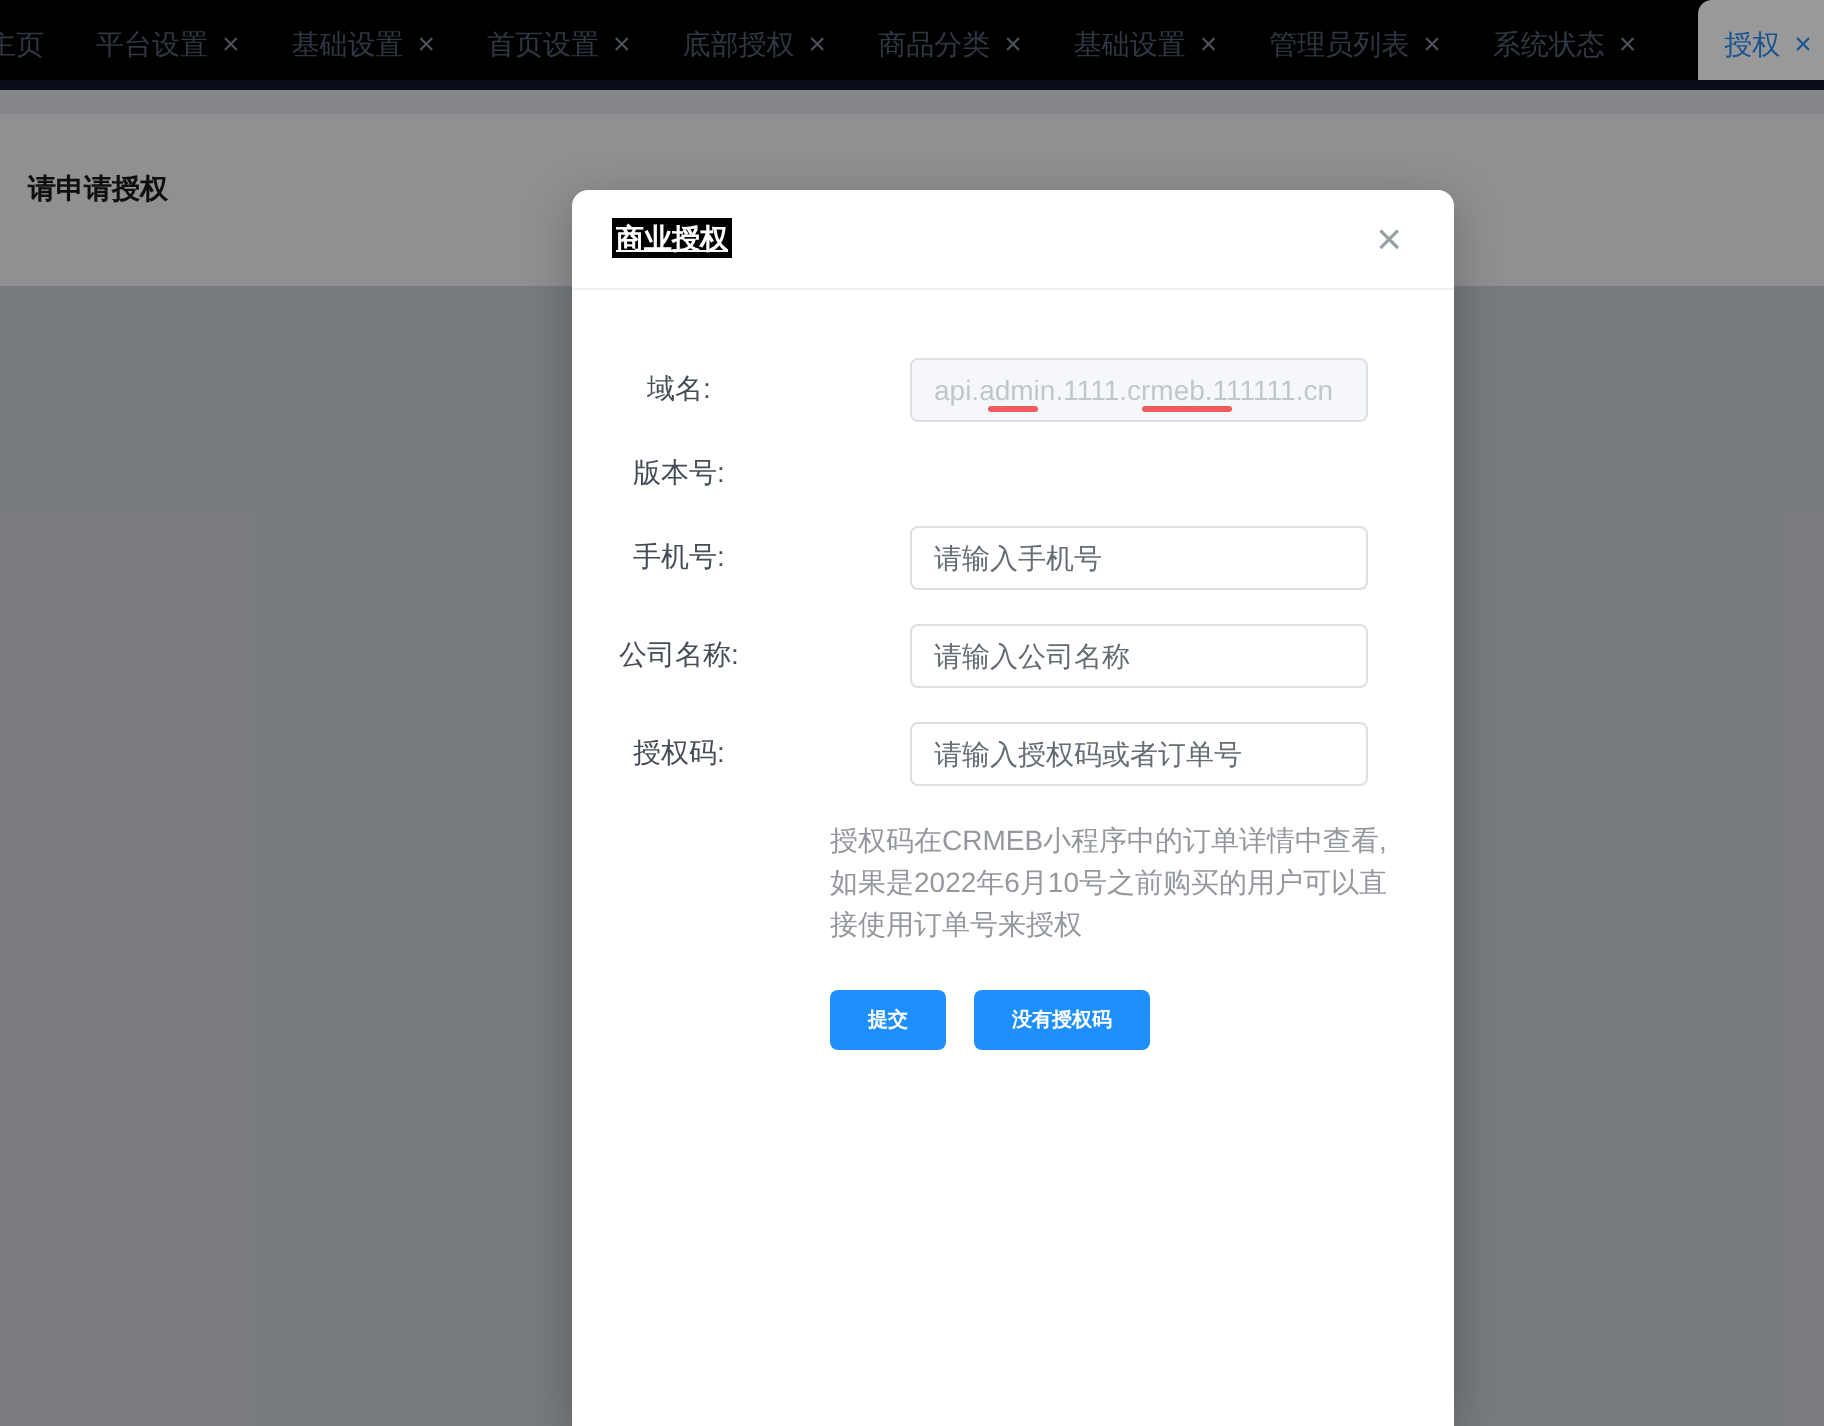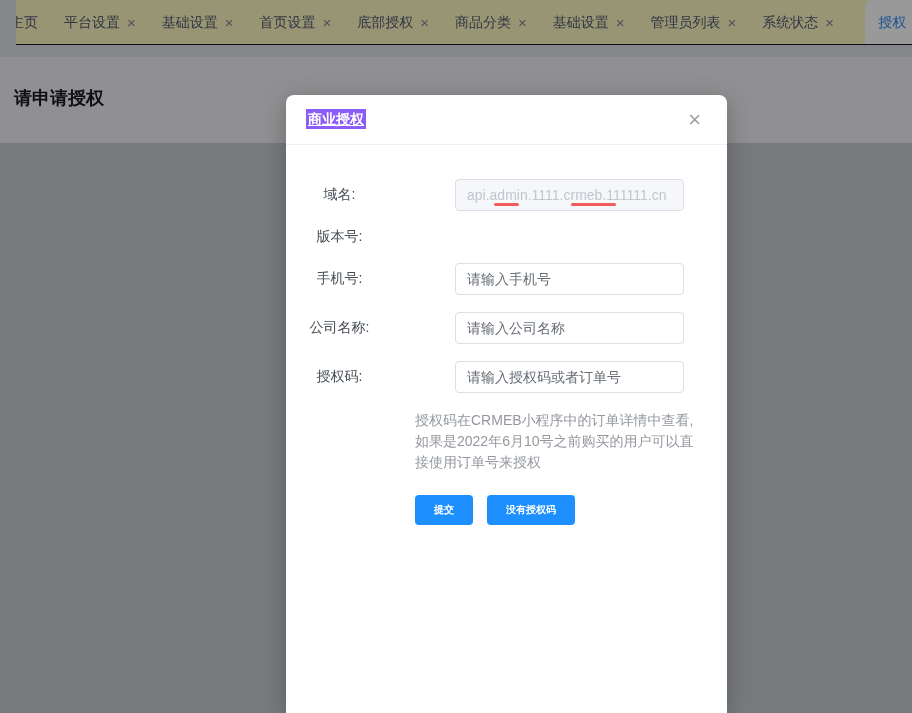--- a/index.html
+++ b/index.html
@@ -9,24 +9,24 @@
   .screen {
     position: relative;
     width: 912px; height: 713px;
     margin: 0 auto;
     background: #dfe2e6;
     overflow: hidden;
   }
 
   
   .tabbar {
-    position: absolute; top: 0; left: 16px; right: 0;
+    position: absolute; top: 0; left: 0; right: 0;
     height: 45px;
-    background: #fef9c3;
-    border-bottom: 1px solid #0f172a;
+    background: #000000;
+    border-bottom: 5px solid #0f172a;
     overflow: hidden;
   }
   .tabs {
     display: flex; align-items: stretch;
     height: 45px;
     margin-left: -19px;
     white-space: nowrap;
   }
   .tab {
     display: flex; align-items: center;
@@ -53,21 +53,21 @@
   .tab.active .tab-close { color: #2d8cf0; }
 
   
   .header-band {
     position: absolute; top: 57px; left: 0; right: 0;
     height: 86px;
     background: #f0f1f3;
   }
   .page-title {
     position: absolute; left: 14px; top: 29px;
-    font-size: 18px; font-weight: bold;
+    font-size: 14px; font-weight: bold;
     color: #16191d;
   }
   .content-area {
     position: absolute; top: 143px; left: 0; right: 0; bottom: 0;
     background: #c9cdd2;
   }
 
   
   .overlay {
     position: absolute; inset: 0;
@@ -87,21 +87,21 @@
   .modal-header {
     height: 50px;
     display: flex; align-items: center; justify-content: space-between;
     padding: 0 16px 0 20px;
     border-bottom: 1px solid #eef0f3;
   }
   .modal-title {
     font-size: 14px; font-weight: bold;
   }
   .modal-title .selected {
-    background: #8b5cf6;
+    background: #000000;
     color: #ffffff;
     text-decoration: underline;
     padding: 2px 2px;
     text-align: center;
   }
   .modal-close {
     font-size: 22px; line-height: 1;
     color: #9aa0a8;
     font-weight: 300;
     cursor: pointer;

